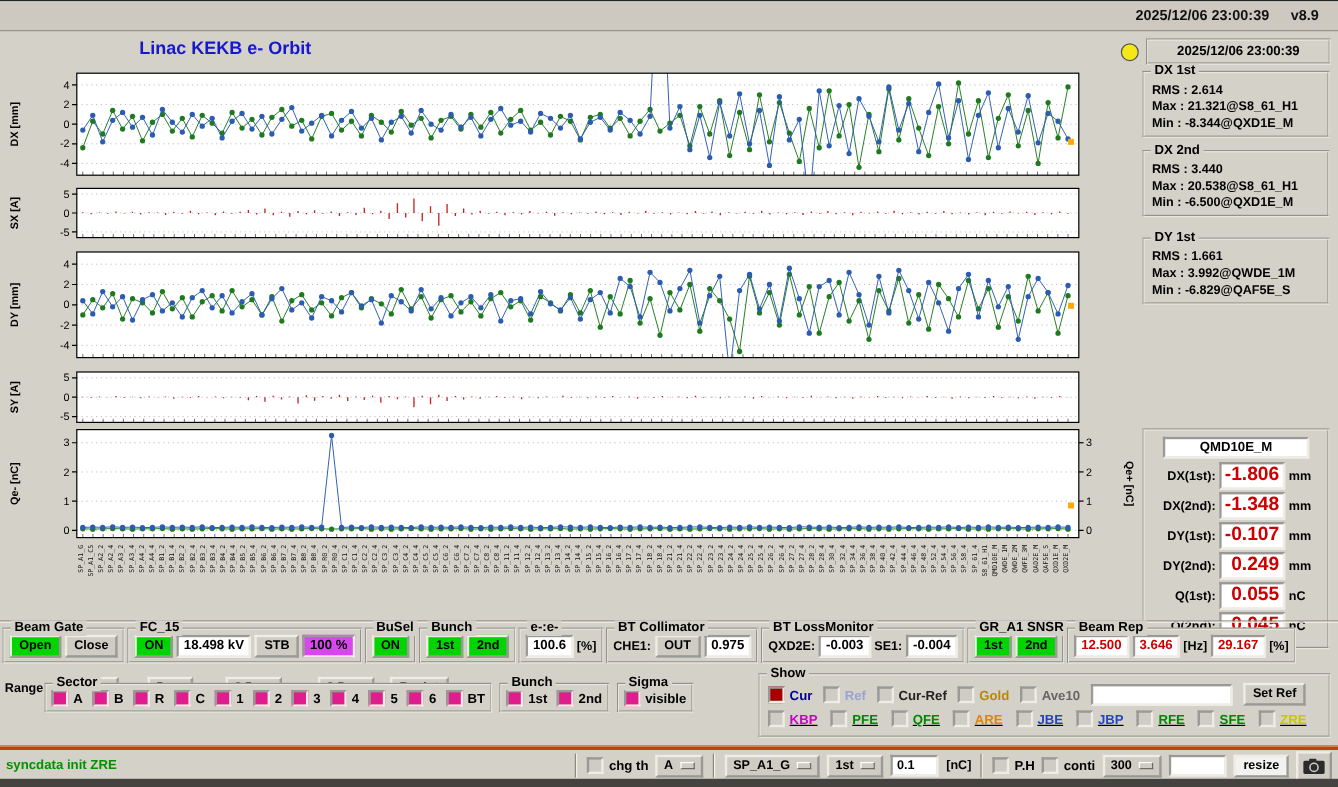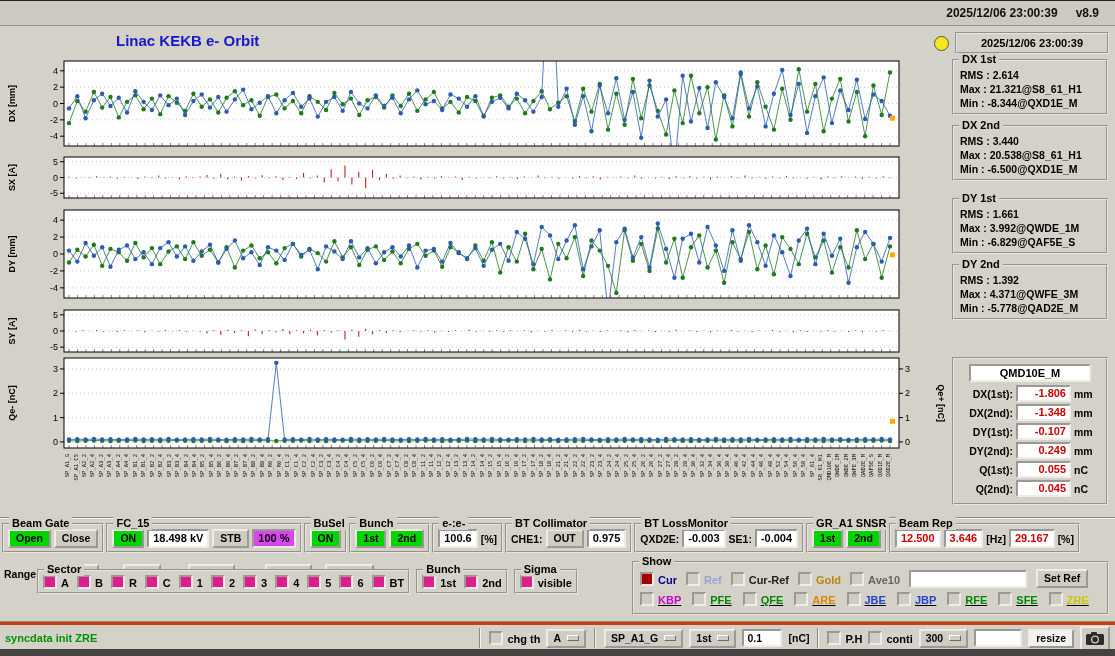--- a/index.html
+++ b/index.html
@@ -12,21 +12,21 @@
   .stats-col{position:absolute;left:952px;top:48px;width:158px;display:flex;flex-direction:column;}
   .groupbox{position:relative;border:2px groove #e9e5dd;background:#d4d1c8;}
   .gb-title{position:absolute;top:-8px;left:5px;background:#d4d1c8;padding:0 3px;font-weight:bold;font-size:11px;line-height:13px;white-space:nowrap;}
   .stats-box{margin-top:10px;padding:7px 4px 3px 6px;box-sizing:border-box;width:156px;}
   .stats-box.gap{margin-top:17px;}
   .stats-row{font-weight:bold;font-size:10.5px;line-height:14px;white-space:nowrap;}
   .qmd-box{position:absolute;left:952px;top:356px;width:156px;padding:4px 3px 4px 3px;box-sizing:border-box;}
   .qmd-title{display:block;margin:1px 12px 3px;border:2px inset #efece6;background:#fff;text-align:center;font-weight:bold;font-size:11px;padding:1px 0;}
   .qmd-row{display:flex;align-items:center;margin:2px 0;gap:3px;}
   .qmd-label{width:56px;text-align:right;font-weight:bold;font-size:10.5px;white-space:nowrap;}
-  .qmd-value{width:48px;border:2px inset #efece6;background:#fff;color:#cc0000;font-weight:bold;font-size:11px;text-align:right;padding:0 3px 1px 0;}
+  .qmd-value{width:48px;border:2px inset #efece6;background:#fff;color:#cc0000;font-weight:bold;font-size:16px;text-align:right;padding:0 3px 1px 0;}
   .qmd-unit{font-weight:bold;font-size:10.5px;}
   .hsep{position:absolute;left:0;right:0;height:0;border-top:1px solid #8d897f;border-bottom:1px solid #f4f1ea;}
   .row1{position:absolute;left:2px;top:522px;display:flex;gap:2px;align-items:flex-start;}
   .row1 .groupbox,.row3 .groupbox{padding:4px 4px 3px 4px;}
   .gb-content{display:flex;align-items:center;gap:3px;white-space:nowrap;}
   .btn{display:inline-block;border:2px outset #efece6;background:#cfccc3;font-weight:bold;font-size:10.5px;font-family:inherit;padding:1px 6px 2px;cursor:default;white-space:nowrap;}
   .btn.green{background:#00d500;}
   .btn.white{background:#f2f2f0;}
   .disp{display:inline-block;border:2px inset #efece6;background:#fff;font-weight:bold;font-size:11px;padding:1px 4px 2px;white-space:nowrap;}
   .disp.gray{background:#d946ef;}
@@ -1626,26 +1626,20 @@
         <div class="stats-row">RMS : 3.440</div>
         <div class="stats-row">Max : 20.538@S8_61_H1</div>
         <div class="stats-row">Min : -6.500@QXD1E_M</div>
       </div>
       <div class="groupbox stats-box gap">
         <span class="gb-title">DY 1st</span>
         <div class="stats-row">RMS : 1.661</div>
         <div class="stats-row">Max : 3.992@QWDE_1M</div>
         <div class="stats-row">Min : -6.829@QAF5E_S</div>
       </div>
-      <div class="groupbox stats-box">
-        <span class="gb-title">DY 2nd</span>
-        <div class="stats-row">RMS : 1.392</div>
-        <div class="stats-row">Max : 4.371@QWFE_3M</div>
-        <div class="stats-row">Min : -5.778@QAD2E_M</div>
-      </div>
     </div>
 
   <div class="groupbox qmd-box">
     <span class="qmd-title">QMD10E_M</span>
     <div id="qmd-rows">
         <div class="qmd-row">
           <span class="qmd-label">DX(1st):</span>
           <span class="qmd-value">-1.806</span>
           <span class="qmd-unit">mm</span>
         </div>

